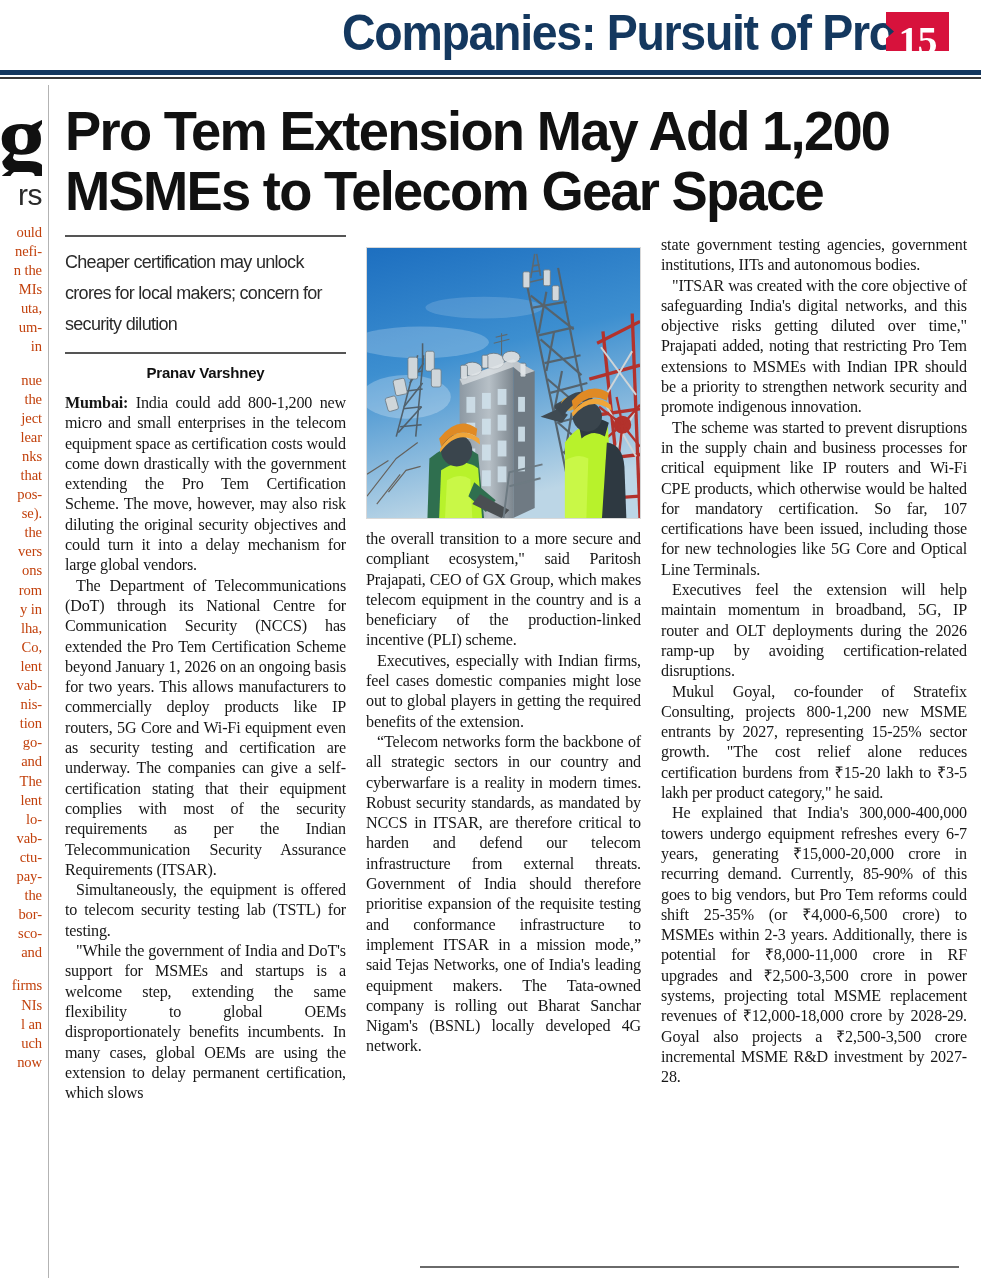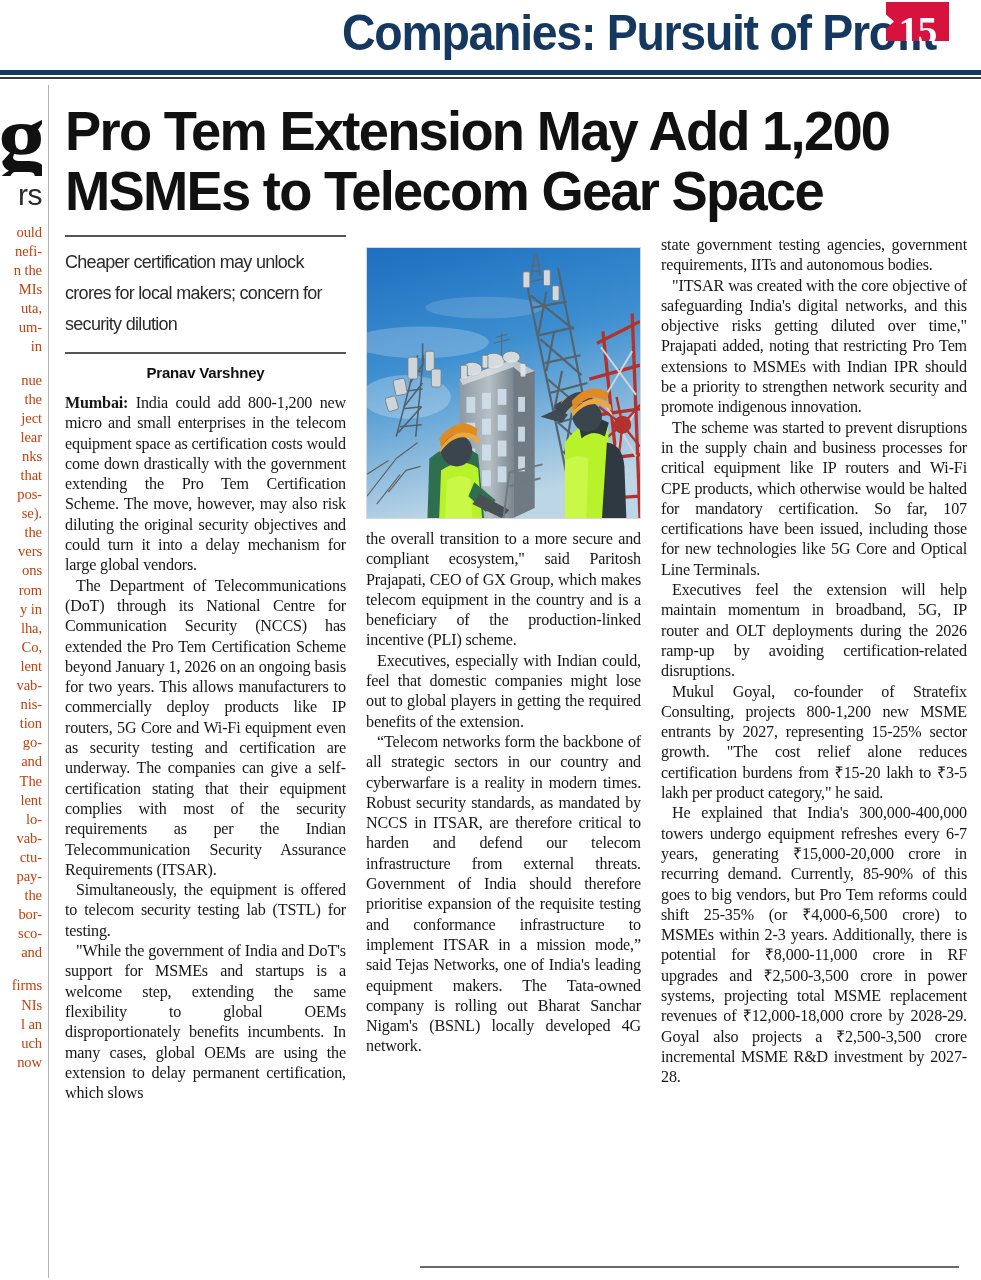--- a/index.html
+++ b/index.html
@@ -34,21 +34,21 @@
     letter-spacing: -1.4px;
     color: #14385f;
     line-height: 1;
     white-space: nowrap;
     transform: scaleX(0.93);
     transform-origin: left center;
   }
   .page-badge {
     position: absolute;
     right: 32px;
-    top: 2px;
+    top: 12px;
     width: 63px;
     height: 39px;
     background: #d7123c;
     color: #ffffff;
     font-family: "Liberation Serif", serif;
     font-weight: bold;
     font-size: 40px;
     line-height: 57px;
     text-align: center;
     letter-spacing: -1px;
@@ -475,28 +475,28 @@
             </g>
 
             <g stroke="#6d7a82" stroke-width="2" fill="none">
               <path d="M140 272 L146 226 L180 218"></path>
               <path d="M146 240 L178 232"></path>
             </g>
           </svg>
         </div>
         <div class="bodytext">
           <p class="first">the overall transition to a more secure and compliant ecosystem," said Paritosh Prajapati, CEO of GX Group, which makes telecom equipment in the country and is a beneficiary of the production-linked incentive (PLI) scheme.</p>
-          <p>Executives, especially with Indian could, feel that domestic companies might lose out to global players in getting the required benefits of the extension.</p>
+          <p>Executives, especially with Indian firms, feel cases domestic companies might lose out to global players in getting the required benefits of the extension.</p>
           <p>“Telecom networks form the backbone of all strategic sectors in our country and cyberwarfare is a reality in modern times. Robust security standards, as mandated by NCCS in ITSAR, are therefore critical to harden and defend our telecom infrastructure from external threats. Government of India should therefore prioritise expansion of the requisite testing and conformance infrastructure to implement ITSAR in a mission mode,” said Tejas Networks, one of India's leading equipment makers. The Tata-owned company is rolling out Bharat Sanchar Nigam's (BSNL) locally developed 4G network.</p>
         </div>
       </div>
 
       <div class="col col-3">
         <div class="bodytext">
-          <p class="first">state government testing agencies, government requirements, IITs and autonomous bodies.</p>
+          <p class="first">state government testing agencies, government institutions, IITs and autonomous bodies.</p>
           <p>"ITSAR was created with the core objective of safeguarding India's digital networks, and this objective risks getting diluted over time," Prajapati added, noting that restricting Pro Tem extensions to MSMEs with Indian IPR should be a priority to strengthen network security and promote indigenous innovation.</p>
           <p>The scheme was started to prevent disruptions in the supply chain and business processes for critical equipment like IP routers and Wi-Fi CPE products, which otherwise would be halted for mandatory certification. So far, 107 certifications have been issued, including those for new technologies like 5G Core and Optical Line Terminals.</p>
           <p>Executives feel the extension will help maintain momentum in broadband, 5G, IP router and OLT deployments during the 2026 ramp-up by avoiding certification-related disruptions.</p>
           <p>Mukul Goyal, co-founder of Stratefix Consulting, projects 800-1,200 new MSME entrants by 2027, representing 15-25% sector growth. "The cost relief alone reduces certification burdens from ₹15-20 lakh to ₹3-5 lakh per product category," he said.</p>
           <p>He explained that India's 300,000-400,000 towers undergo equipment refreshes every 6-7 years, generating ₹15,000-20,000 crore in recurring demand. Currently, 85-90% of this goes to big vendors, but Pro Tem reforms could shift 25-35% (or ₹4,000-6,500 crore) to MSMEs within 2-3 years. Additionally, there is potential for ₹8,000-11,000 crore in RF upgrades and ₹2,500-3,500 crore in power systems, projecting total MSME replacement revenues of ₹12,000-18,000 crore by 2028-29. Goyal also projects a ₹2,500-3,500 crore incremental MSME R&amp;D investment by 2027-28.</p>
         </div>
       </div>
 
     </div>
   </main>

